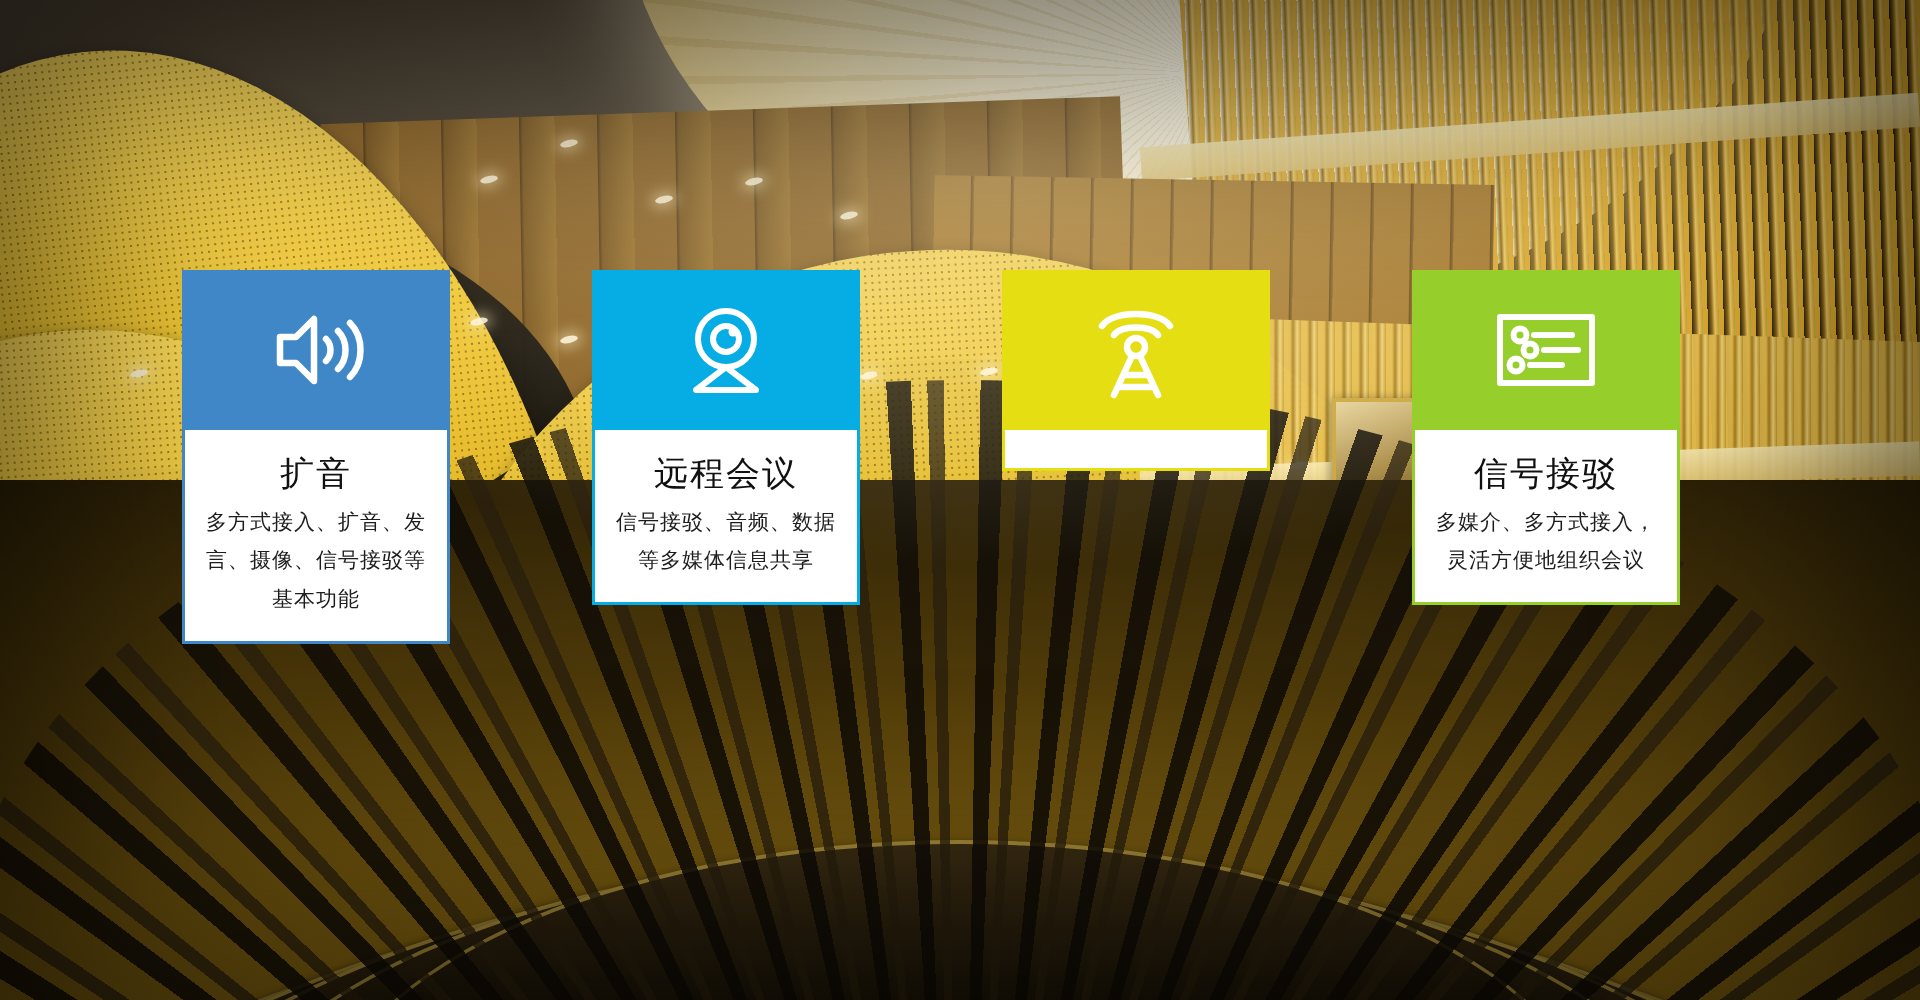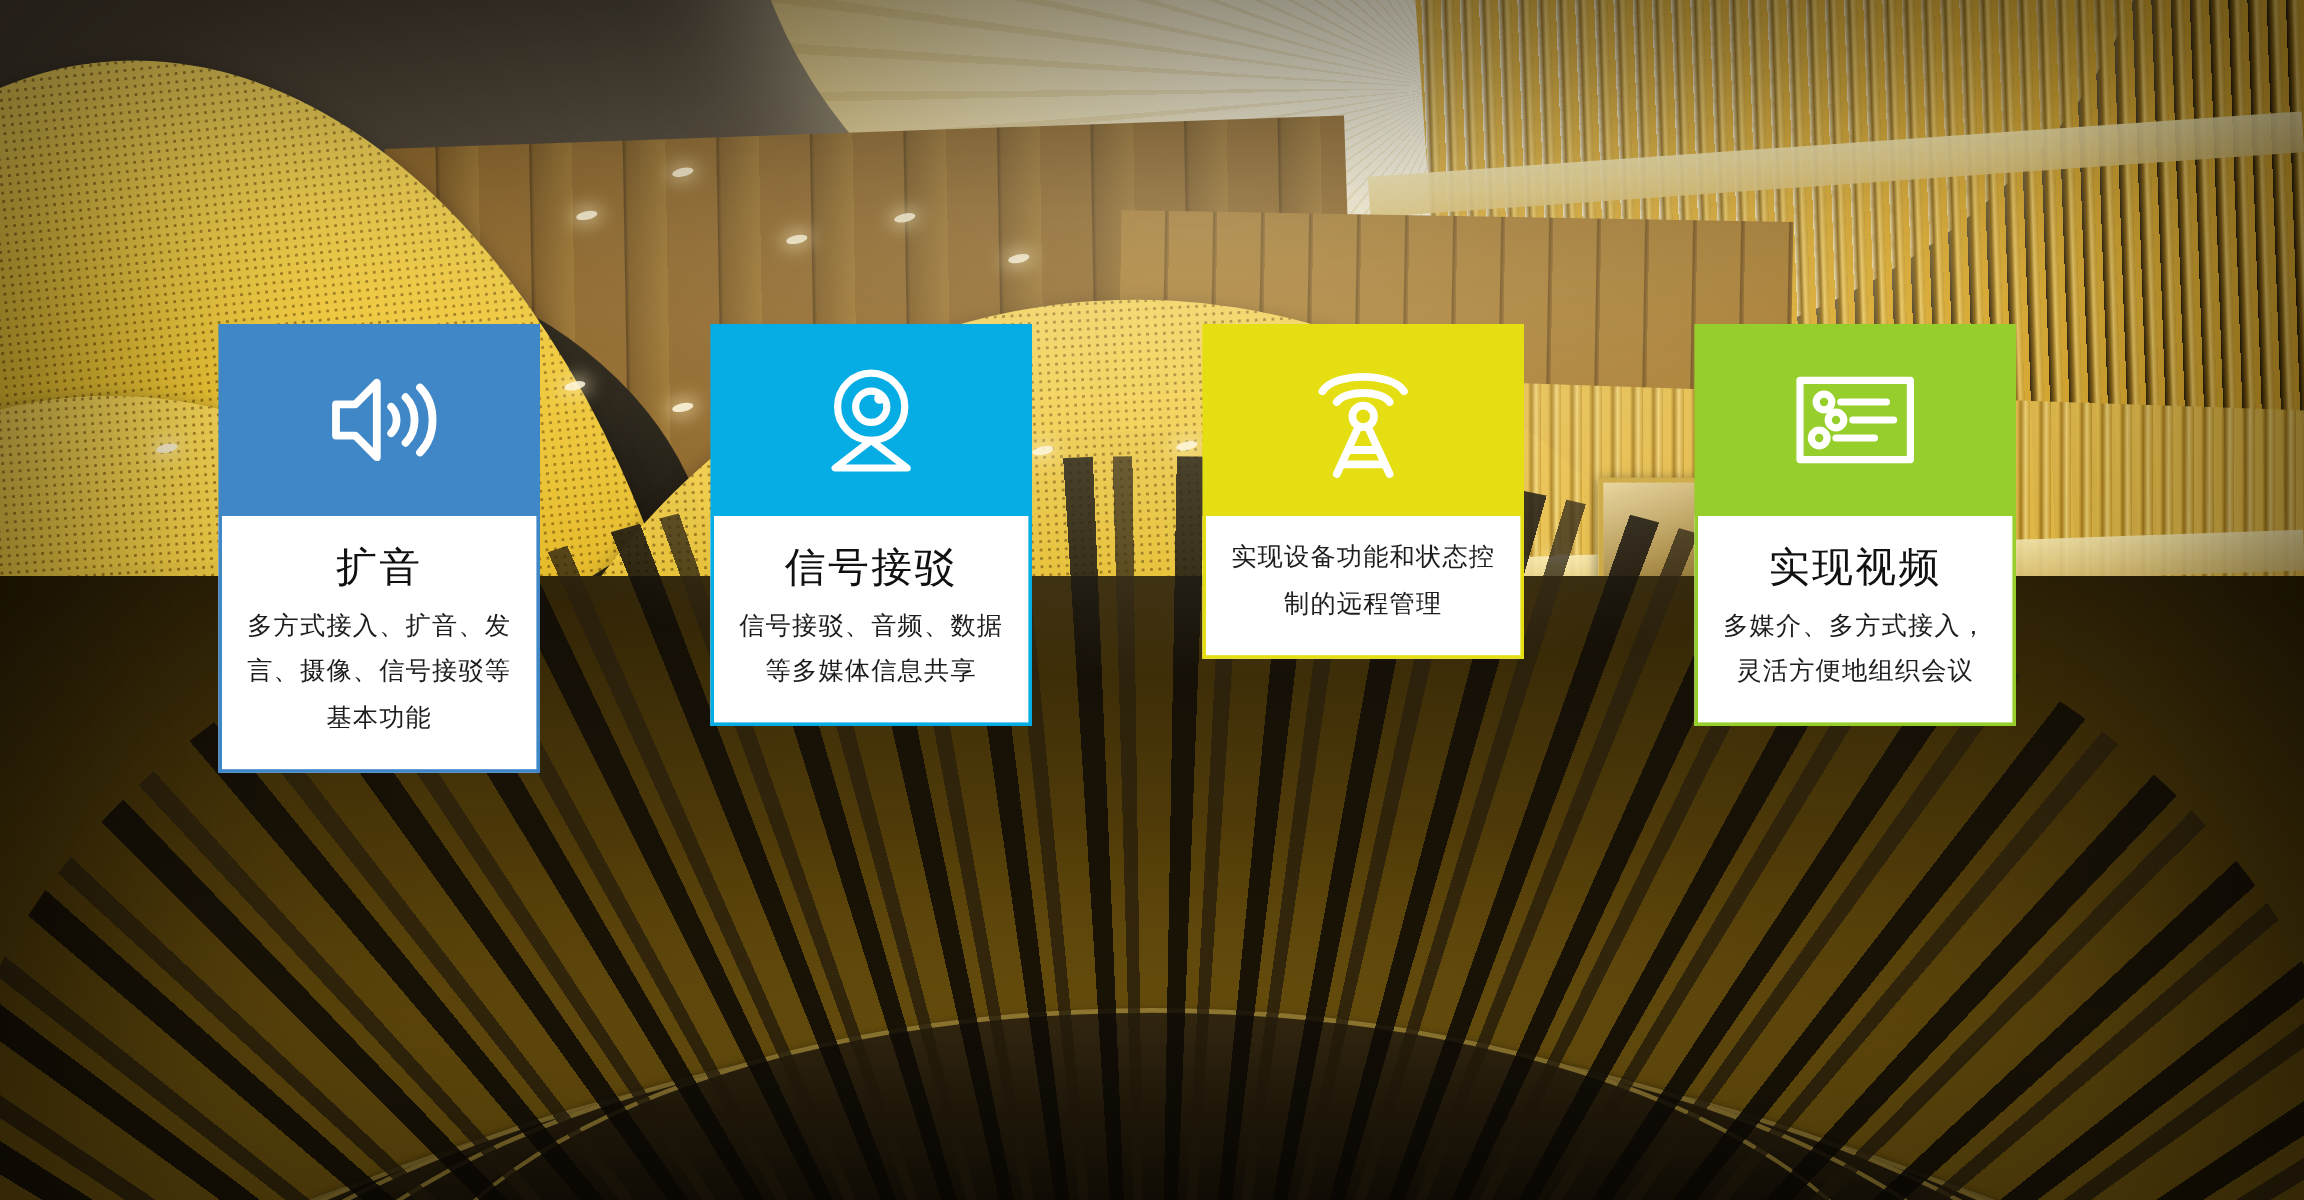--- a/index.html
+++ b/index.html
@@ -220,58 +220,57 @@
         <span>
           <svg width="92" height="88" viewBox="0 0 92 88" fill="none" stroke="#ffffff" stroke-width="6" stroke-linecap="round" stroke-linejoin="round">
             <circle cx="46" cy="33" r="28"></circle>
             <circle cx="46" cy="33" r="13"></circle>
             <circle cx="53" cy="26" r="4.5" fill="#ffffff" stroke="none"></circle>
             <path d="M46 61 L16 84 H76 Z"></path>
           </svg>
         </span>
       </div>
       <div class="card-body" style="border-color:#05ADE4">
-        <div class="card-title">信号接驳</div>
+        <div class="card-title">远程会议</div>
         <div class="card-desc">信号接驳、音频、数据等多媒体信息共享</div>
       </div>
     </div>
 
     <div class="card" id="card-3">
       <div class="card-head" style="background:#E4DE12">
         <span>
           <svg width="80" height="100" viewBox="0 0 80 100" fill="none" stroke="#ffffff" stroke-width="6.5" stroke-linecap="round" stroke-linejoin="round">
             <path d="M6 26 C16 10 64 10 74 26"></path>
             <path d="M18 35 C25 25 55 25 62 35"></path>
             <circle cx="40" cy="47" r="9"></circle>
             <path d="M36 56 L18 95"></path>
             <path d="M44 56 L62 95"></path>
             <path d="M29 75 H51"></path>
             <path d="M23 87 H57"></path>
           </svg>
         </span>
       </div>
       <div class="card-body" style="border-color:#E4DE12">
-        <div class="card-desc">实现设备功能和状态控制的远程管理</div>
       </div>
     </div>
 
     <div class="card" id="card-4">
       <div class="card-head" style="background:#96CE2C">
         <span>
           <svg width="100" height="74" viewBox="0 0 100 74" fill="none" stroke="#ffffff" stroke-width="6" stroke-linecap="round" stroke-linejoin="round">
             <rect x="4" y="4" width="92" height="66"></rect>
             <circle cx="24" cy="22" r="6.5"></circle>
             <path d="M38 22 H76"></path>
             <circle cx="34" cy="37" r="6.5"></circle>
             <path cd="" d="M48 37 H82"></path>
             <circle cx="20" cy="52" r="6.5"></circle>
             <path d="M34 52 H66"></path>
           </svg>
         </span>
       </div>
       <div class="card-body" style="border-color:#96CE2C">
-        <div class="card-title">实现视频</div>
+        <div class="card-title">信号接驳</div>
         <div class="card-desc">多媒介、多方式接入，灵活方便地组织会议</div>
       </div>
     </div>
 
   </div>
 </div>
 
 </body></html>

